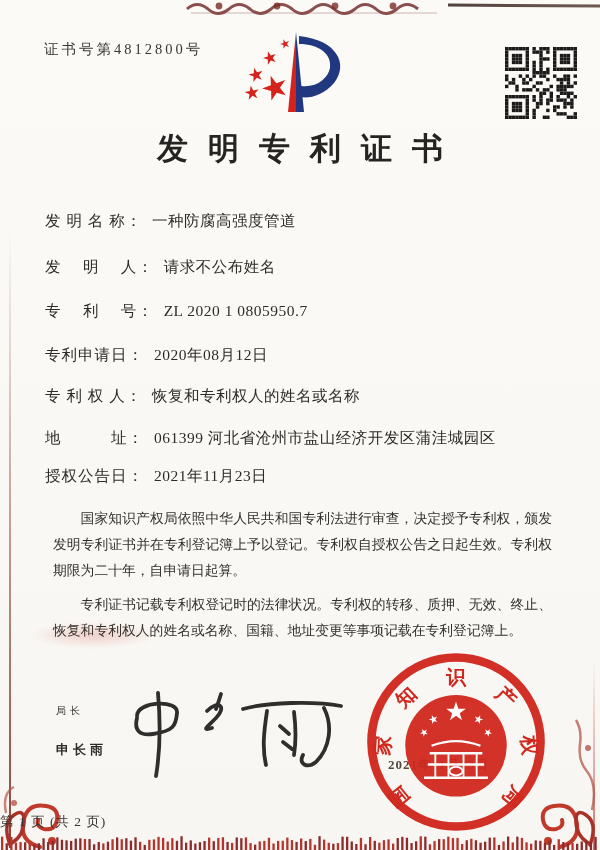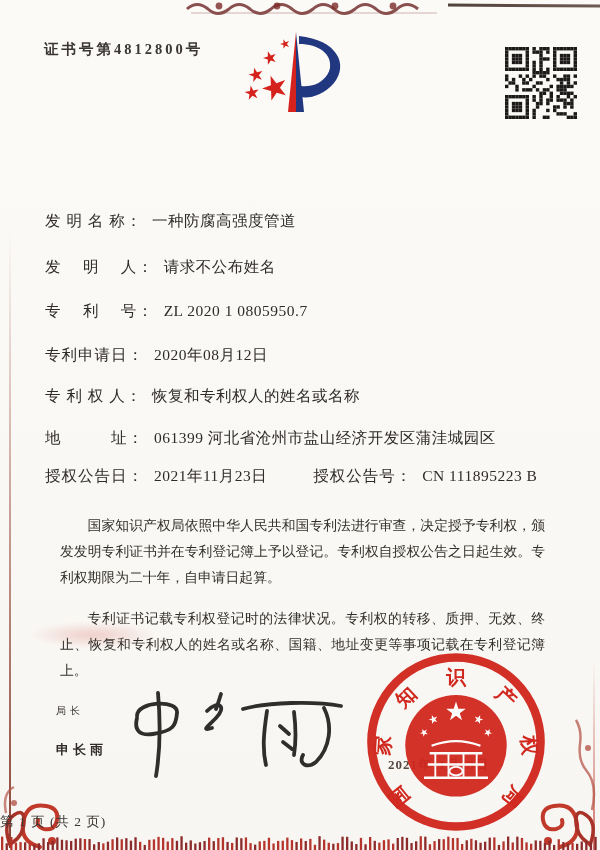--- a/index.html
+++ b/index.html
@@ -19,36 +19,36 @@
   .line-right{position:absolute;right:5px;top:660px;width:2px;height:190px;
     background:linear-gradient(180deg,rgba(190,60,48,0),rgba(190,60,48,.7));}
   .orn-bl{position:absolute;left:0;bottom:0;}
   .orn-br{position:absolute;right:0;bottom:0;transform:scaleX(-1);}
   .fringe{position:absolute;left:0;bottom:0;}
   .smudge{position:absolute;left:28px;top:622px;width:130px;height:26px;border-radius:50%;
     background:radial-gradient(ellipse at center,rgba(215,110,100,.30),rgba(215,110,100,0) 70%);
     filter:blur(2px);}
   
   .cert-no{position:absolute;left:44px;top:40px;font-size:14.5px;letter-spacing:3px;
-    color:#3a3633;font-weight:700;}
+    color:#3a3633;font-weight:400;}
   .logo{position:absolute;left:225px;top:30px;}
   .qr{position:absolute;left:505px;top:47px;}
   .title{position:absolute;left:0;right:0;top:128px;text-align:center;
     font-size:31px;font-weight:700;color:#262422;letter-spacing:20px;text-indent:20px;}
   
   .field{position:absolute;left:45px;right:36px;font-size:15.5px;font-weight:400;
     color:#2e2b28;white-space:nowrap;}
   .field .lbl{margin-right:6px;letter-spacing:1px;}
   .field .val{letter-spacing:.5px;}
   .two-col{display:flex;}
   .two-col .col2{margin-left:46px;}
   
   .body-text{position:absolute;left:45px;right:40px;top:498px;font-size:13.8px;
     line-height:1.88;color:#33302b;text-align:justify;}
-  .body-text p{margin:15px;text-indent:2em;}
+  .body-text p{margin:8px;text-indent:2em;}
   
   .signoff-title{position:absolute;left:56px;top:704px;font-size:10px;letter-spacing:4px;font-weight:400;}
   .signoff-name{position:absolute;left:56px;top:741px;font-size:13px;letter-spacing:4px;font-weight:600;}
   .autograph{position:absolute;left:115px;top:686px;}
   
   .seal{position:absolute;left:362px;top:648px;z-index:3;}
   .seal-date{position:absolute;left:388px;top:756px;z-index:2;width:170px;
     font-size:13px;letter-spacing:1px;color:#55483f;font-weight:600;}
   .seal text{font-size:21px;font-weight:700;fill:#d0281e;text-anchor:middle;
     font-family:"Liberation Serif","DejaVu Serif",serif;}
@@ -448,20 +448,21 @@
       <rect x="16.666666666666668" y="66.66666666666667" width="3.3333333333333335" height="3.3333333333333335" fill="#1c1a19"></rect>
       <rect x="20" y="66.66666666666667" width="3.3333333333333335" height="3.3333333333333335" fill="#1c1a19"></rect>
       <rect x="26.666666666666668" y="66.66666666666667" width="3.3333333333333335" height="3.3333333333333335" fill="#1c1a19"></rect>
       <rect x="36.66666666666667" y="66.66666666666667" width="3.3333333333333335" height="3.3333333333333335" fill="#1c1a19"></rect>
       <rect x="40" y="66.66666666666667" width="3.3333333333333335" height="3.3333333333333335" fill="#1c1a19"></rect>
       <rect x="60" y="66.66666666666667" width="3.3333333333333335" height="3.3333333333333335" fill="#1c1a19"></rect>
       <rect x="63.333333333333336" y="66.66666666666667" width="3.3333333333333335" height="3.3333333333333335" fill="#1c1a19"></rect>
       <rect x="66.66666666666667" y="66.66666666666667" width="3.3333333333333335" height="3.3333333333333335" fill="#1c1a19"></rect>
     </svg>
 
+  <div class="title">发明专利证书</div>
 
   <div class="field" style="top:211px">
     <span class="lbl">发 明 名 称：</span>
     <span class="val">一种防腐高强度管道</span>
   </div>
   <div class="field" style="top:257px">
     <span class="lbl">发　 明　 人：</span>
     <span class="val">请求不公布姓名</span>
   </div>
   <div class="field" style="top:301px">
@@ -477,24 +478,20 @@
     <span class="val">恢复和专利权人的姓名或名称</span>
   </div>
   <div class="field" style="top:428px">
     <span class="lbl">地　　　址：</span>
     <span class="val">061399 河北省沧州市盐山经济开发区蒲洼城园区</span>
   </div>
   <div class="field two-col" style="top:466px">
     <span>
       <span class="lbl">授权公告日：</span>
       <span class="val">2021年11月23日</span>
-    </span>
-    <span class="col2">
-      <span class="lbl">授权公告号：</span>
-      <span class="val">CN 111895223 B</span>
     </span>
   </div>
 
   <div class="body-text">
     <p>国家知识产权局依照中华人民共和国专利法进行审查，决定授予专利权，颁发发明专利证书并在专利登记簿上予以登记。专利权自授权公告之日起生效。专利权期限为二十年，自申请日起算。</p>
     <p>专利证书记载专利权登记时的法律状况。专利权的转移、质押、无效、终止、恢复和专利权人的姓名或名称、国籍、地址变更等事项记载在专利登记簿上。</p>
   </div>
 
   <div class="signoff-title">局长</div>
   <div class="signoff-name">申长雨</div>

